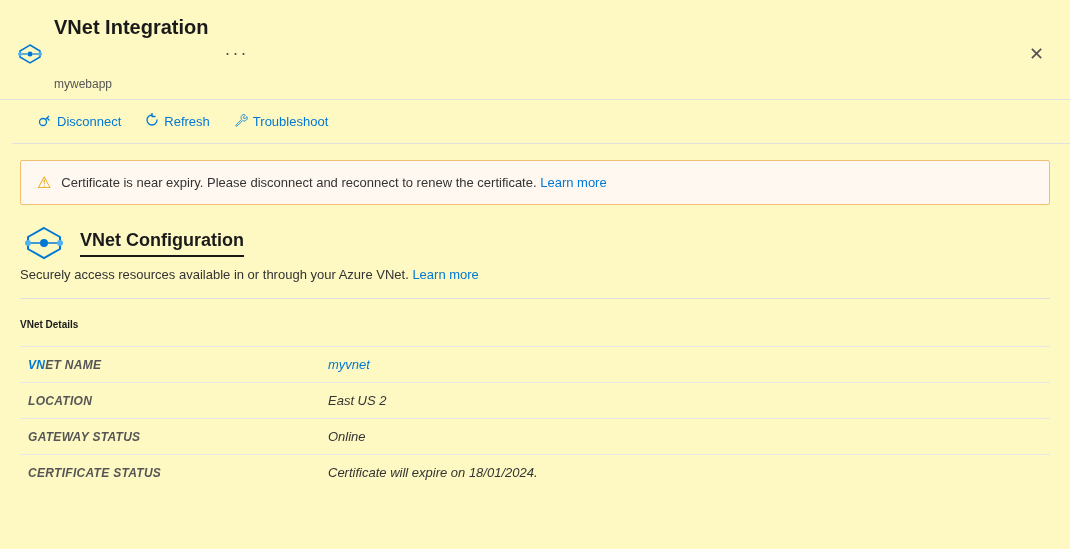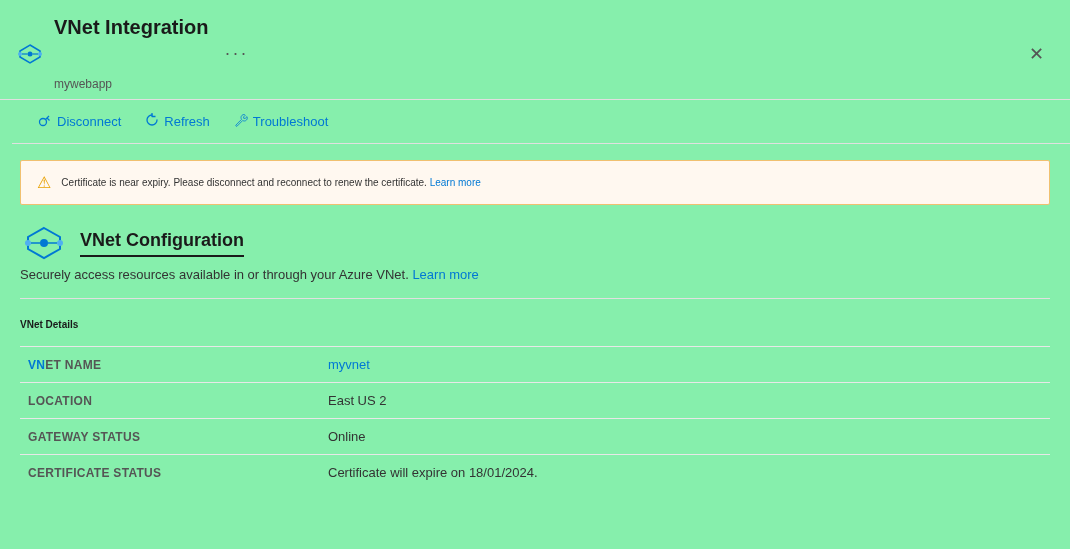--- a/index.html
+++ b/index.html
@@ -9,21 +9,21 @@
       color: #333;
       background: #fff;
       width: 1070px;
       height: 549px;
       overflow: hidden;
     }
 
     .panel {
       width: 1070px;
       height: 549px;
-      background: #86efac;
+      background: #fef9c3;
       display: flex;
       flex-direction: column;
     }
 
     
     .header {
       display: flex;
       align-items: center;
       justify-content: space-between;
       padding: 16px 20px 8px 16px;
@@ -106,21 +106,21 @@
       align-items: center;
       gap: 10px;
       margin-bottom: 20px;
     }
     .warning-icon {
       color: #e8a000;
       font-size: 16px;
       flex-shrink: 0;
     }
     .warning-text {
-      font-size: 10px;
+      font-size: 13px;
       color: #333;
     }
     .warning-text a {
       color: #0078d4;
       text-decoration: none;
     }
 
     
     .section-heading {
       display: flex;
@@ -158,20 +158,21 @@
       color: #1a1a1a;
       margin-bottom: 16px;
     }
 
     .details-table {
       width: 100%;
       border-collapse: collapse;
     }
     .details-table tr {
       border-top: 1px solid #e8e8e8;
+      font-style: italic;
     }
     .details-table tr:first-child {
       border-top: 1px solid #e8e8e8;
     }
     .details-table td {
       padding: 10px 8px;
       vertical-align: middle;
     }
     .detail-key {
       font-size: 12px;

